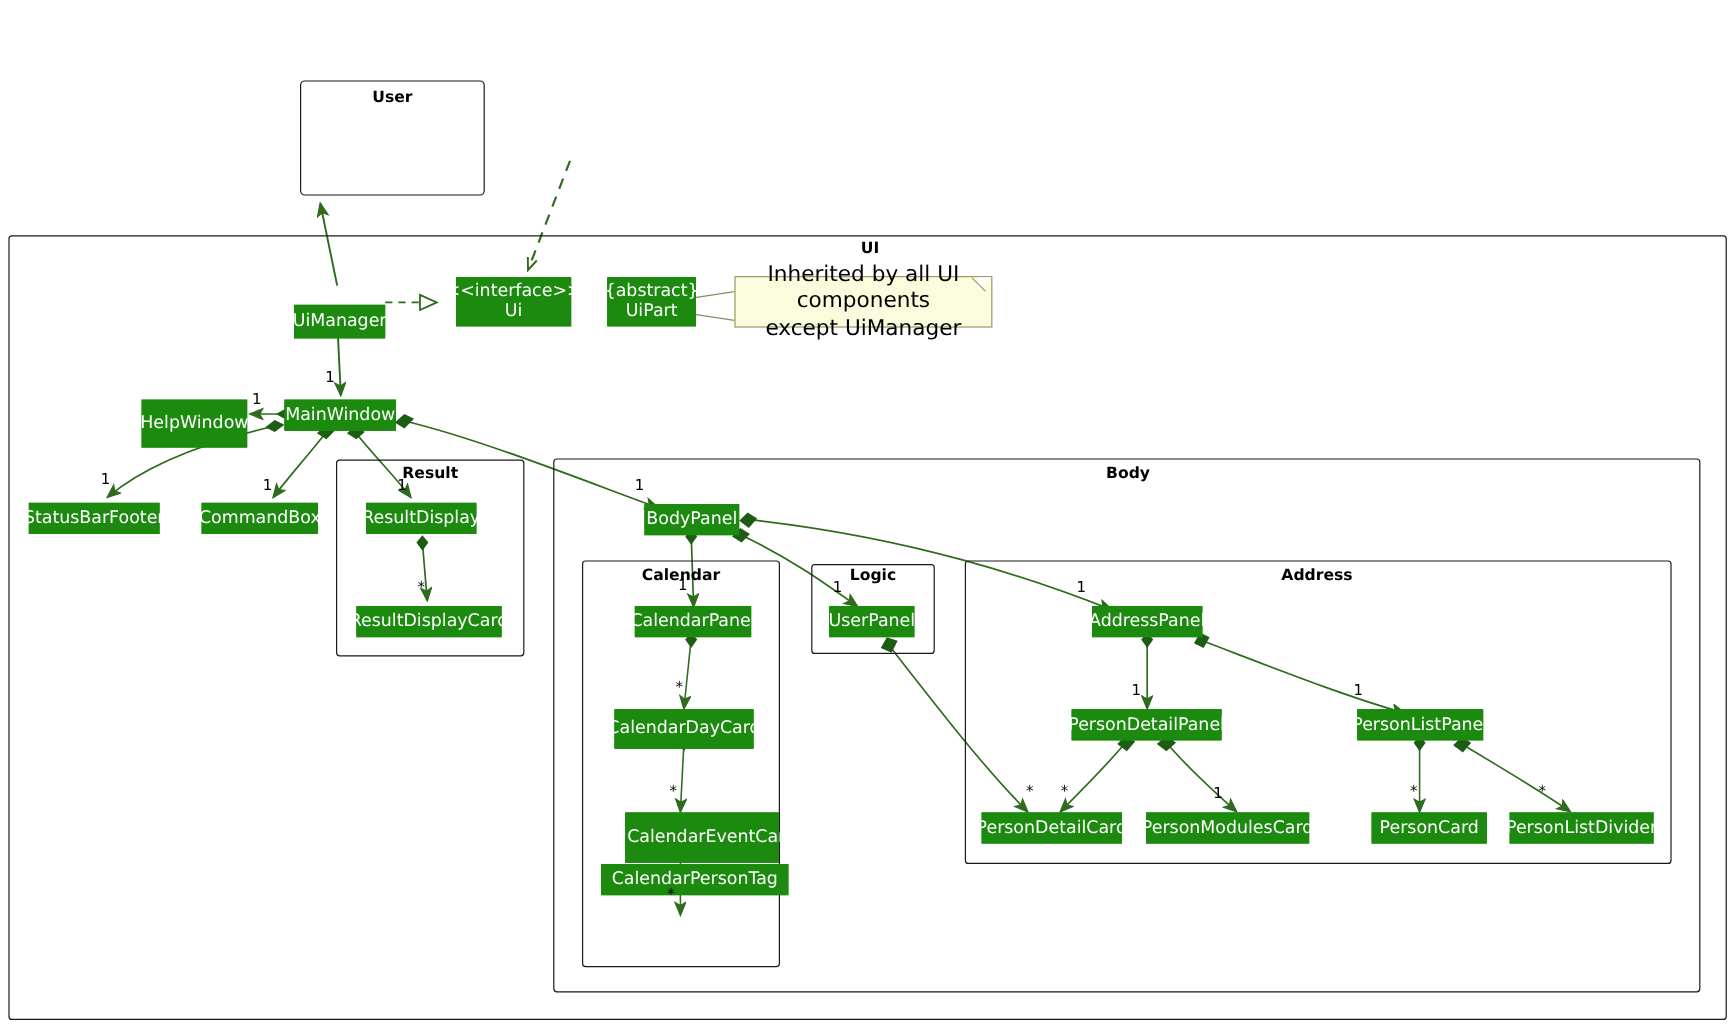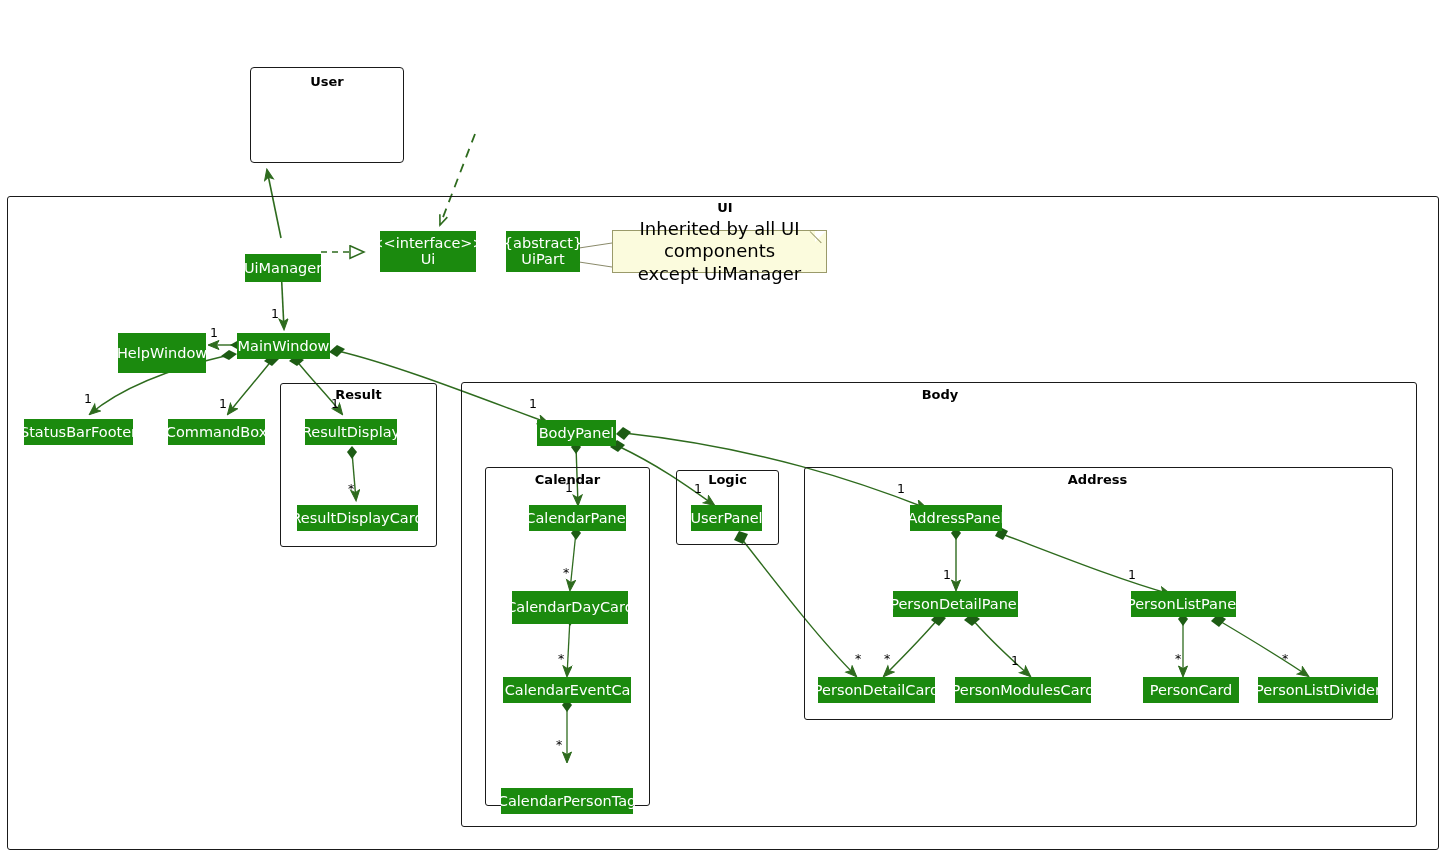--- a/index.html
+++ b/index.html
@@ -303,23 +303,23 @@
   <div class="cls" style="left:305px; top:419px; width:92px; height:26px;">ResultDisplay</div>
 
   <div class="cls" style="left:297px; top:505px; width:121px; height:26px;">ResultDisplayCard</div>
 
   <div class="cls" style="left:537px; top:420px; width:79px; height:26px;">BodyPanel</div>
 
   <div class="cls" style="left:529px; top:505px; width:97px; height:26px;">CalendarPanel</div>
 
   <div class="cls" style="left:512px; top:591px; width:116px; height:33px;">CalendarDayCard</div>
 
-  <div class="cls" style="left:503px; top:677px; width:128px; height:26px;padding-left:16px;">CalendarEventCard</div>
-
-  <div class="cls" style="left:501px; top:788px; width:132px; height:26px;">CalendarPersonTag</div>
+  <div class="cls" style="left:521px; top:677px; width:128px; height:42px;padding-left:16px;">CalendarEventCard</div>
+
+  <div class="cls" style="left:501px; top:720px; width:156px; height:26px;">CalendarPersonTag</div>
 
   <div class="cls" style="left:691px; top:505px; width:71px; height:26px;">UserPanel</div>
 
   <div class="cls" style="left:910px; top:505px; width:92px; height:26px;">AddressPanel</div>
 
   <div class="cls" style="left:893px; top:591px; width:125px; height:26px;">PersonDetailPanel</div>
 
   <div class="cls" style="left:1131px; top:591px; width:105px; height:26px;text-align:center;">PersonListPanel</div>
 
   <div class="cls" style="left:818px; top:677px; width:117px; height:26px;">PersonDetailCard</div>

